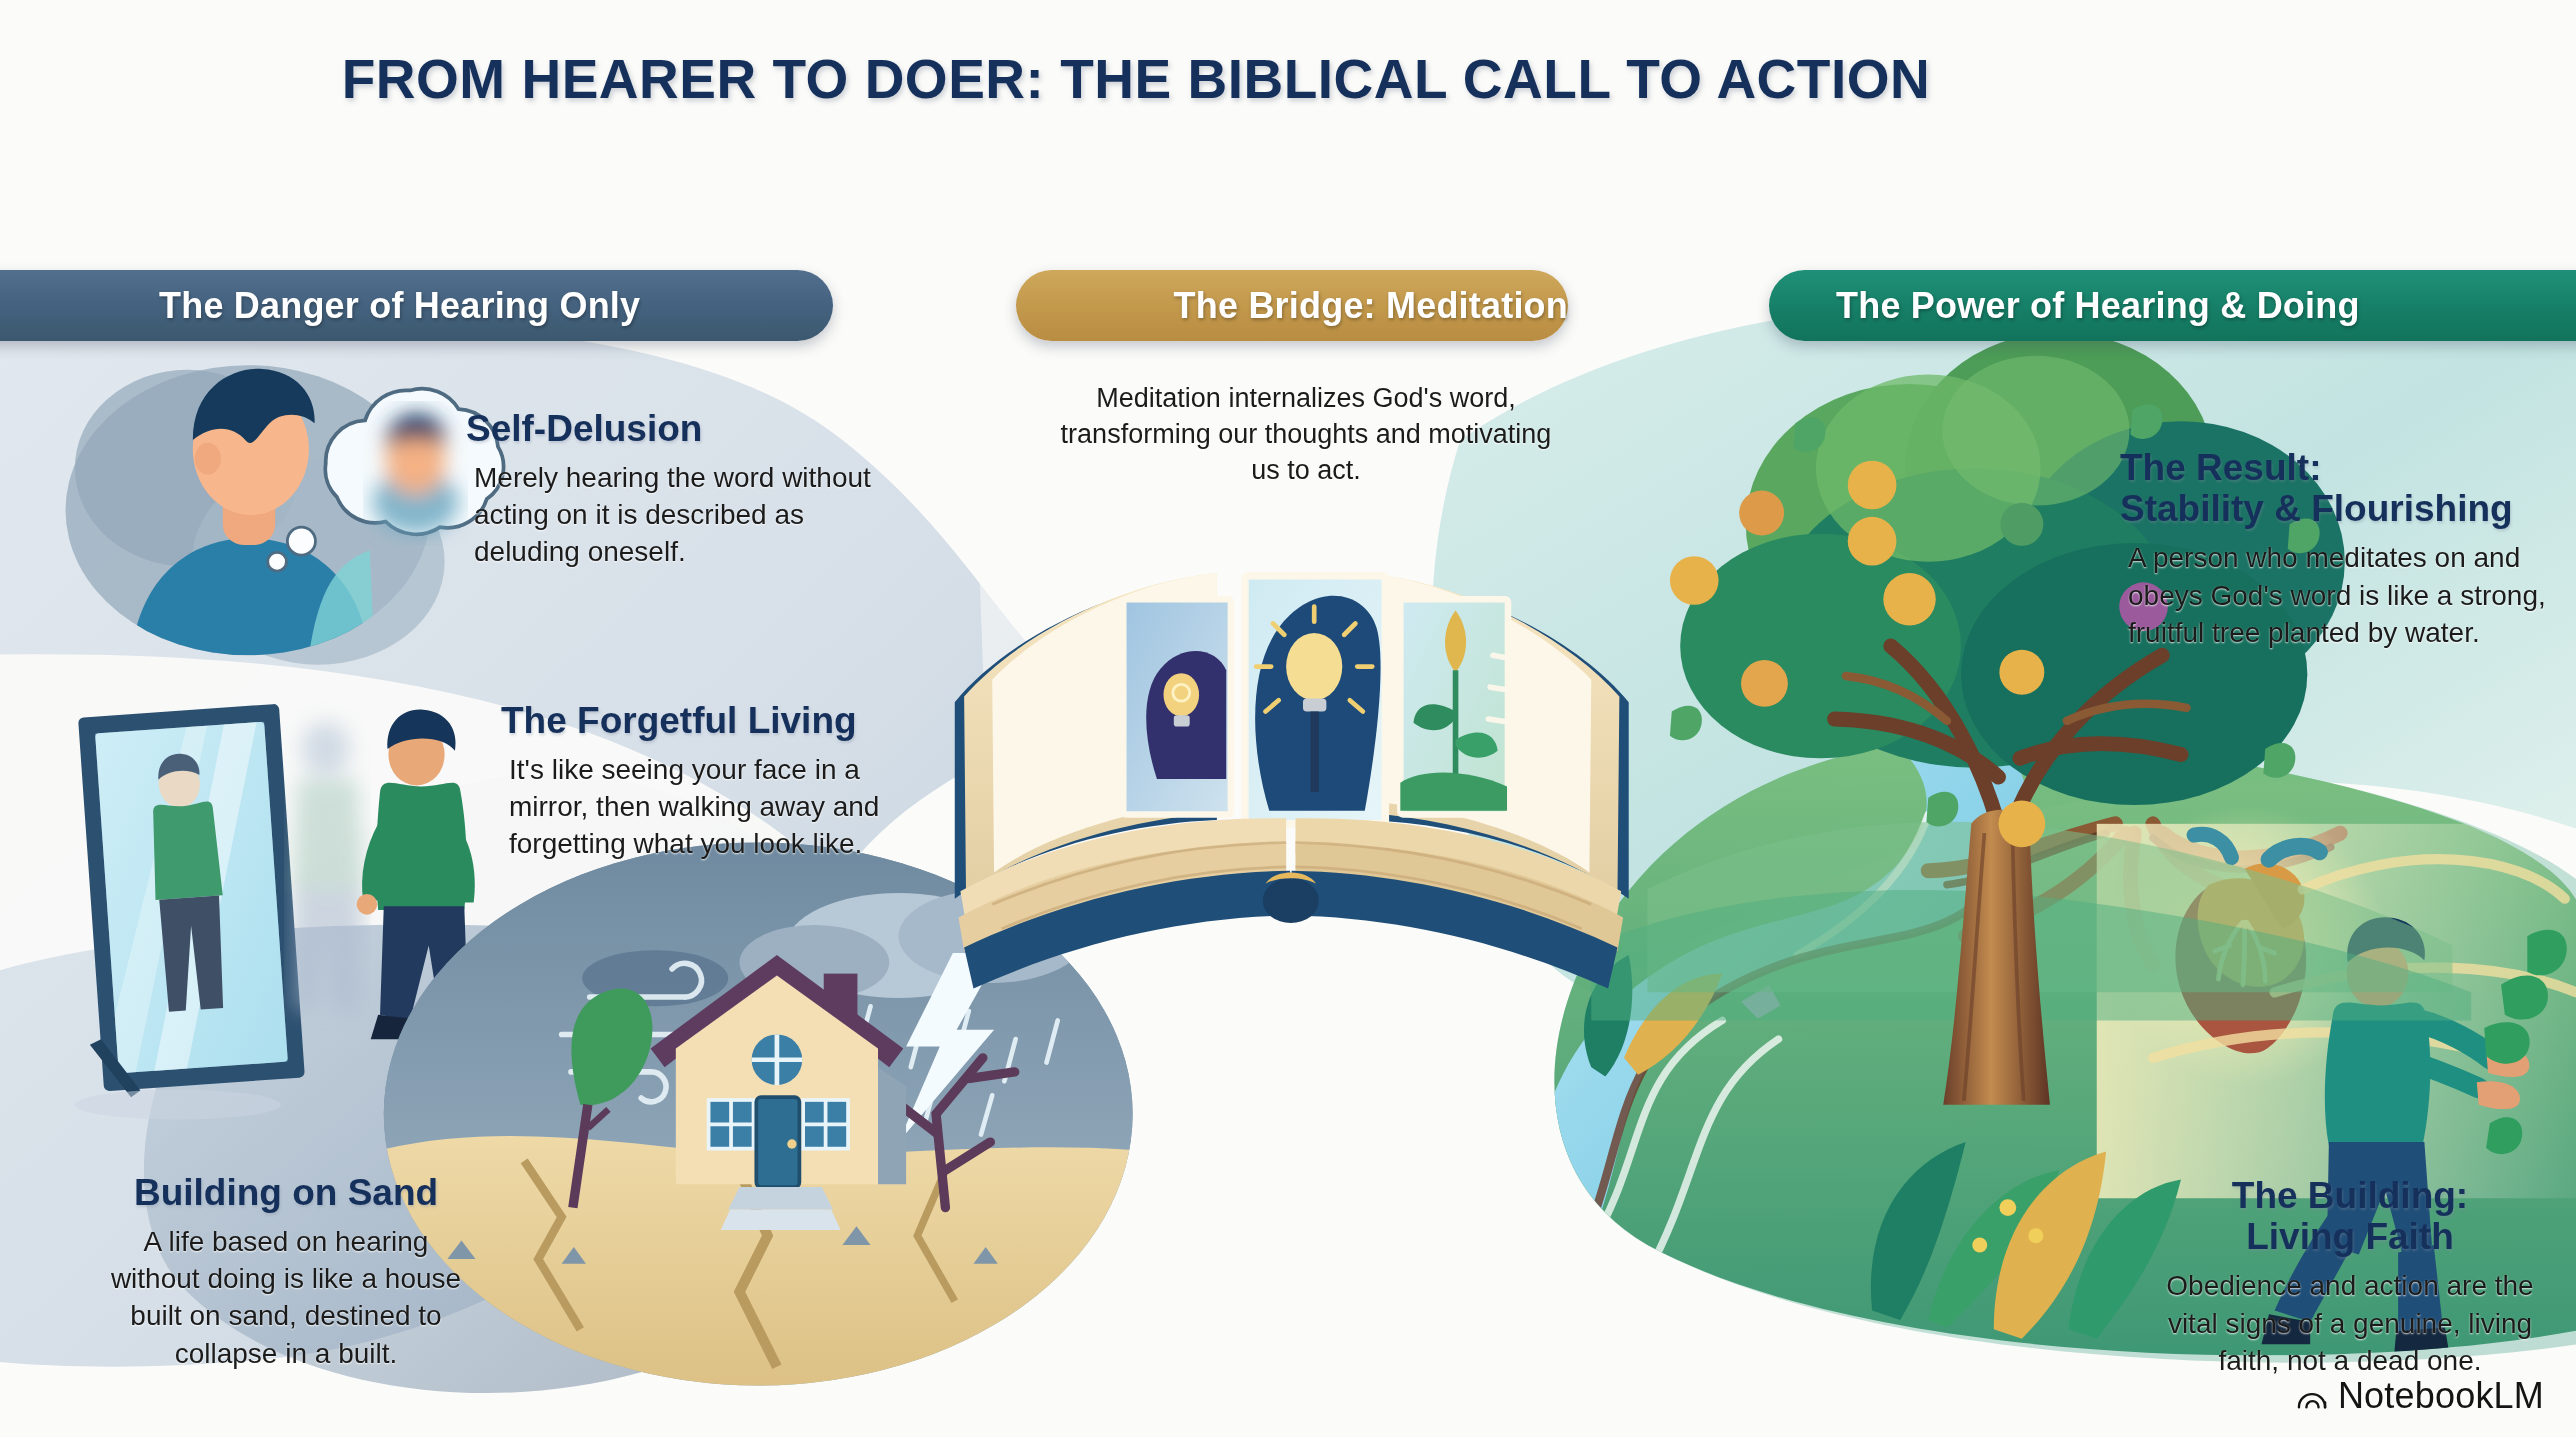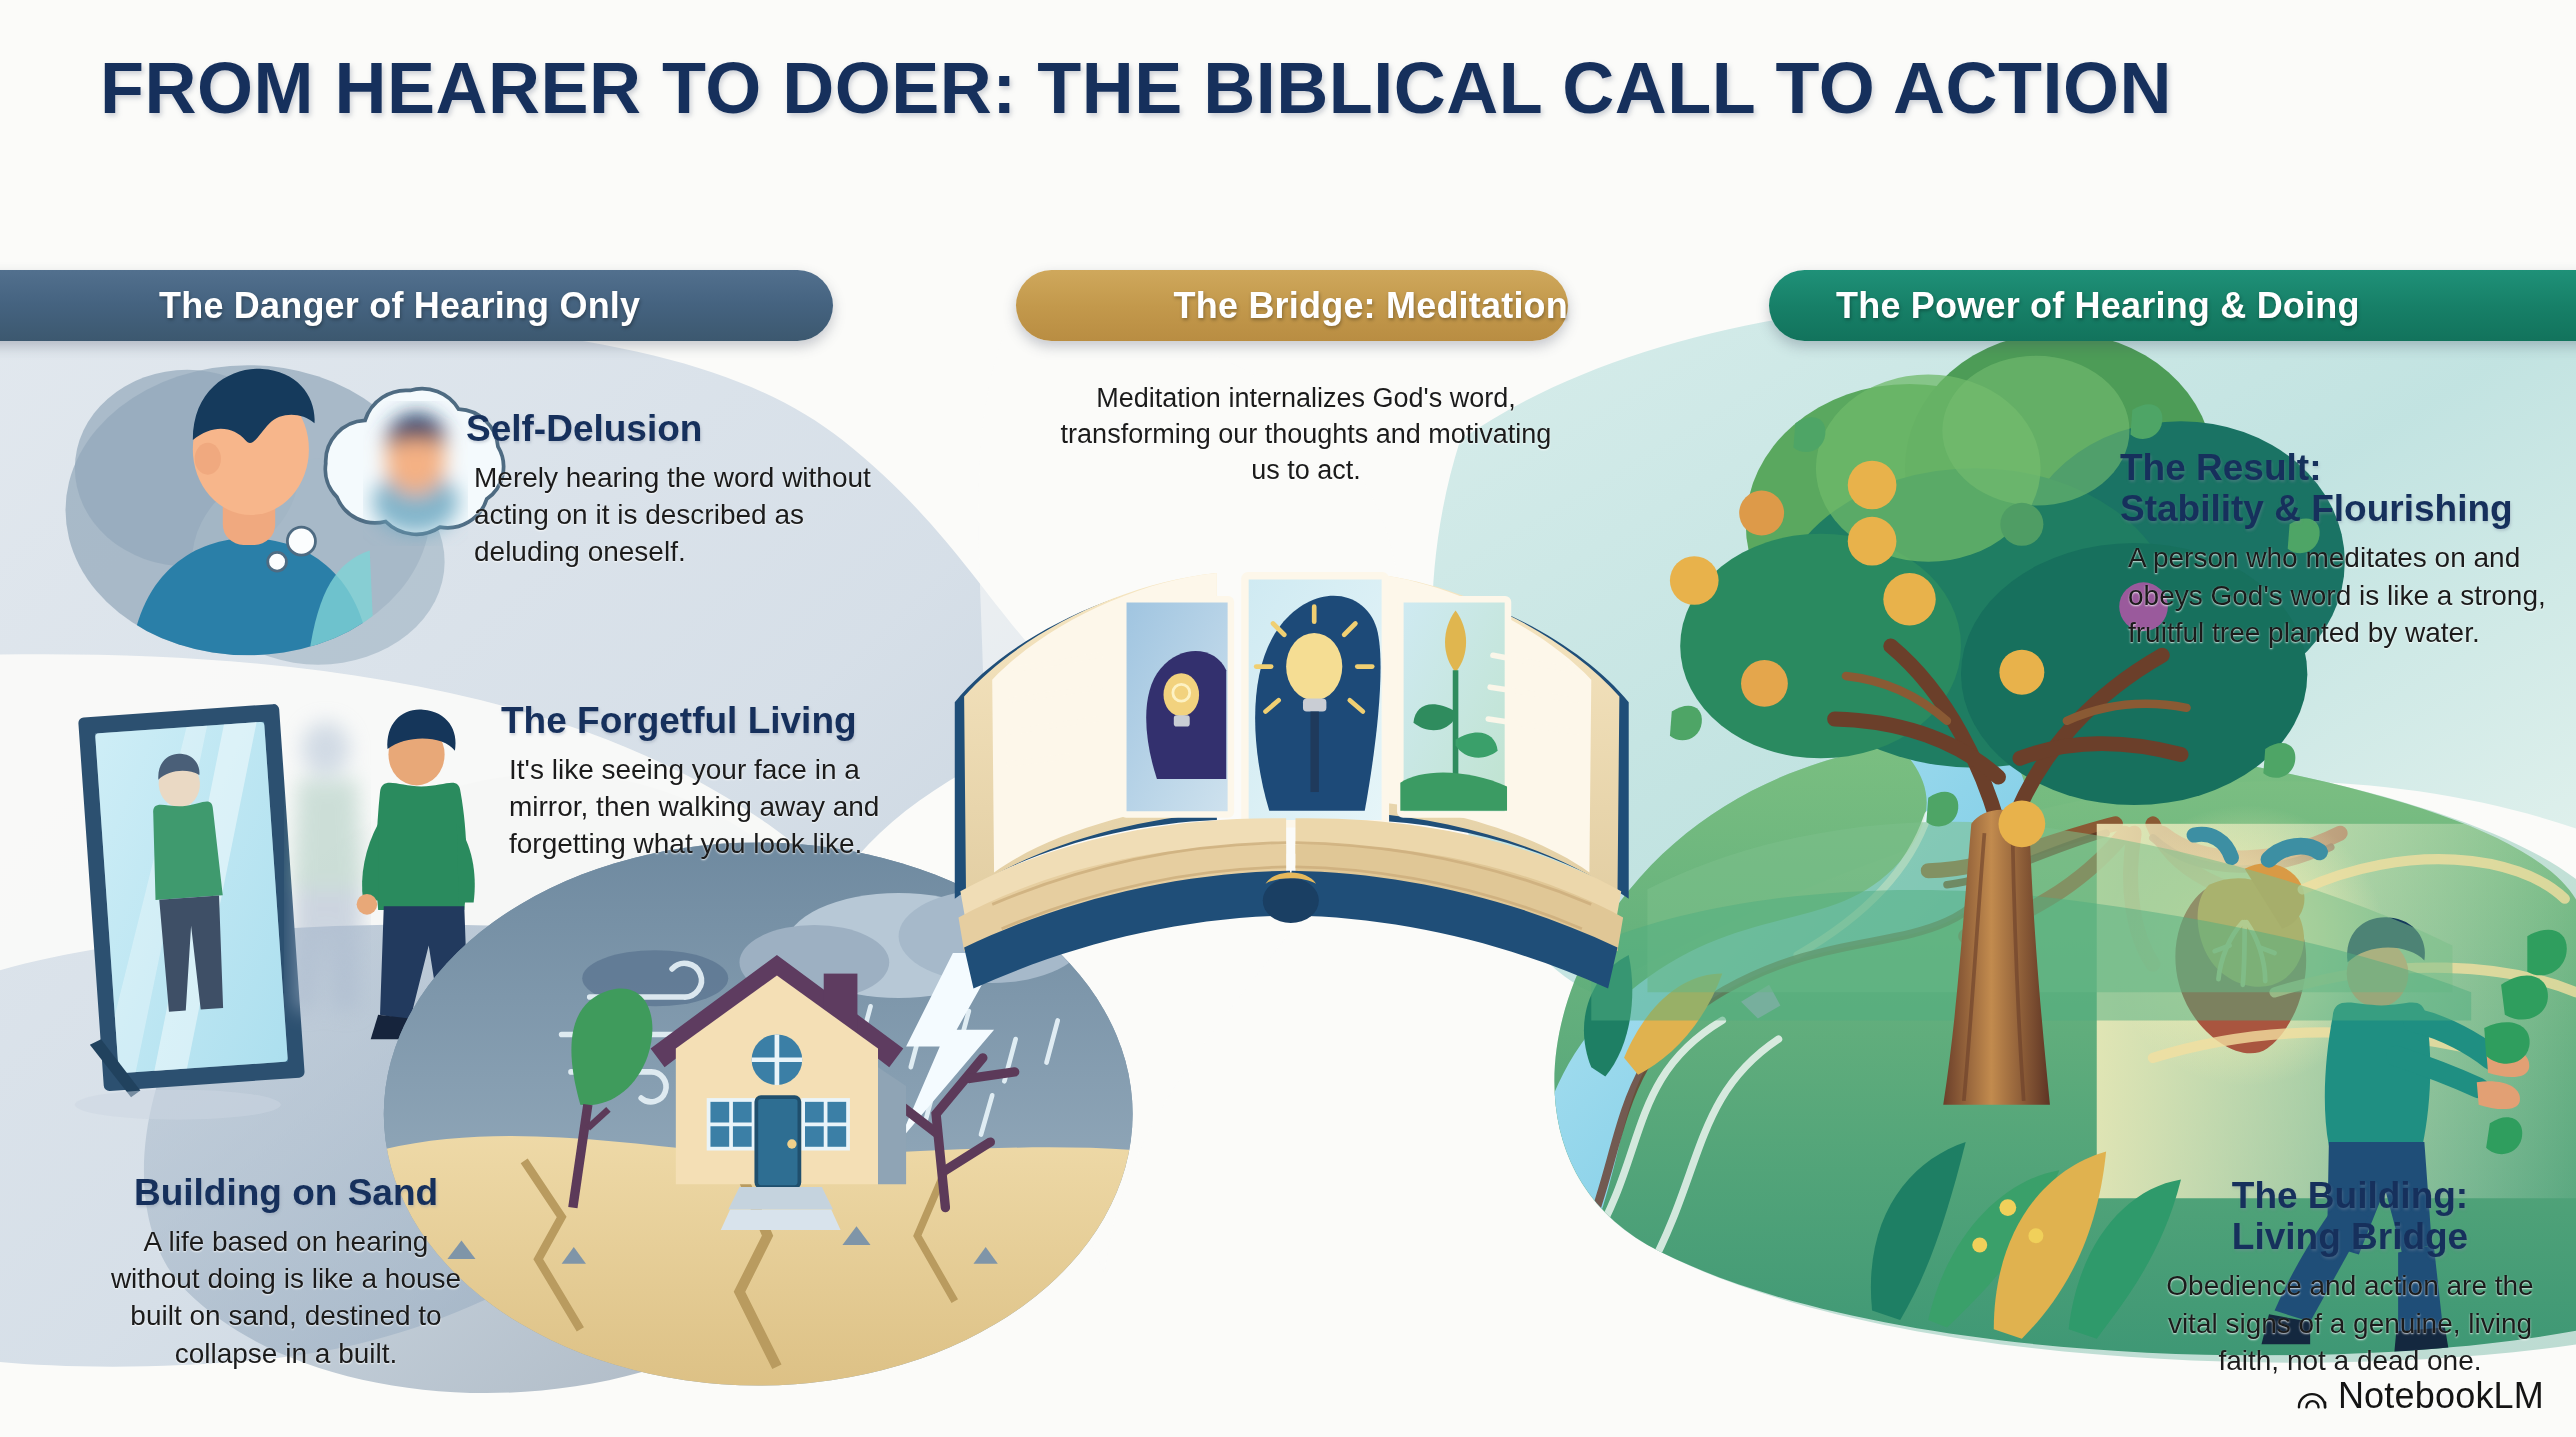--- a/index.html
+++ b/index.html
@@ -7,21 +7,21 @@
     width:2576px;height:1438px;overflow:hidden;
     background:#fbfbf9;
     font-family:"Liberation Sans","DejaVu Sans",sans-serif;
     position:relative;
   }
   #stage{position:absolute;inset:0;width:2576px;height:1438px;overflow:hidden;background:#fbfbf9;}
 
   
   .title{
     position:absolute;left:0;top:47px;width:2272px;text-align:center;
-    font-size:72px;font-weight:bold;letter-spacing:0.5px;
+    font-size:55px;font-weight:bold;letter-spacing:0.5px;
     color:#16305c;text-transform:uppercase;
     text-shadow:1.9px 2.8px 5.6px rgba(120,130,150,.35);
     white-space:nowrap;
   }
 
   
   .flowsvg{position:absolute;left:0;top:0;width:2576px;height:1438px;}
 
   
   .banner{
@@ -587,21 +587,21 @@
     <h3>
       <span>The Result:</span><br>
       <span>Stability &amp; Flourishing</span>
     </h3>
     <p>A person who meditates on and obeys God's word is like a strong, fruitful tree planted by water.</p>
   </div>
 
   <div class="block" id="blk-evidence">
     <h3>
       <span>The Building:</span><br>
-      <span>Living Bridge</span>
+      <span>Living Faith</span>
     </h3>
     <p>Obedience and action are the vital signs of a genuine, living faith, not a dead one.</p>
   </div>
 
   <div id="watermark">
     <span>
       <svg width="32" height="28" viewBox="0 0 34 30">
         <path d="M3 27 A14 14 0 0 1 31 27" fill="none" stroke="#141414" stroke-width="2.6" stroke-linecap="round"></path>
         <path d="M11 27 A6.5 6.5 0 0 1 24 27" fill="none" stroke="#141414" stroke-width="2.6" stroke-linecap="round"></path>
         <line x1="31" y1="22" x2="31" y2="27" stroke="#141414" stroke-width="2.6" stroke-linecap="round"></line>

